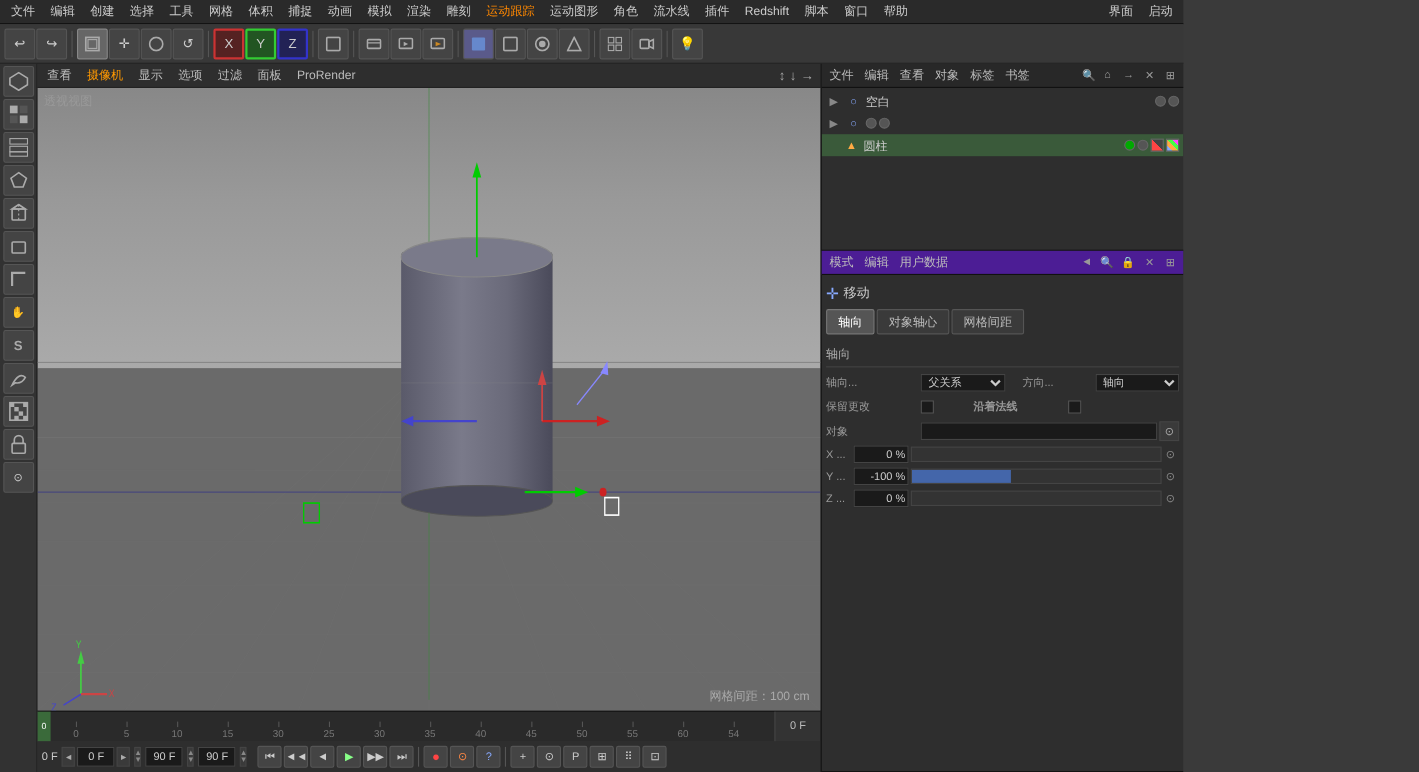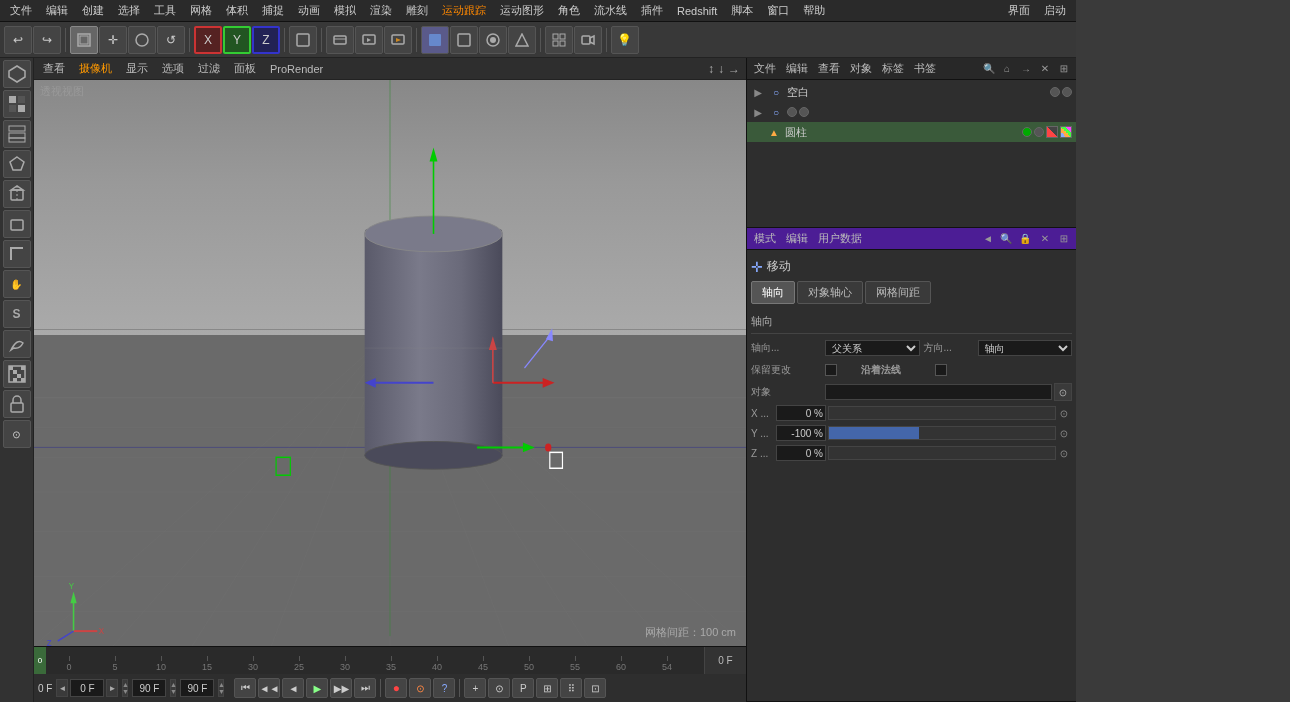--- a/index.html
+++ b/index.html
@@ -382,21 +382,21 @@
       border-bottom: 1px solid #444;
       margin-bottom: 4px;
     }
 
     
     .attr-row {
       display: flex;
       align-items: center;
       height: 20px;
       margin-bottom: 2px;
-      gap: 4px;
+      gap: 16px;
     }
     .attr-label {
       width: 70px;
       font-size: 10px;
       color: #999;
       flex-shrink: 0;
     }
     .attr-value {
       flex: 1;
       display: flex;

